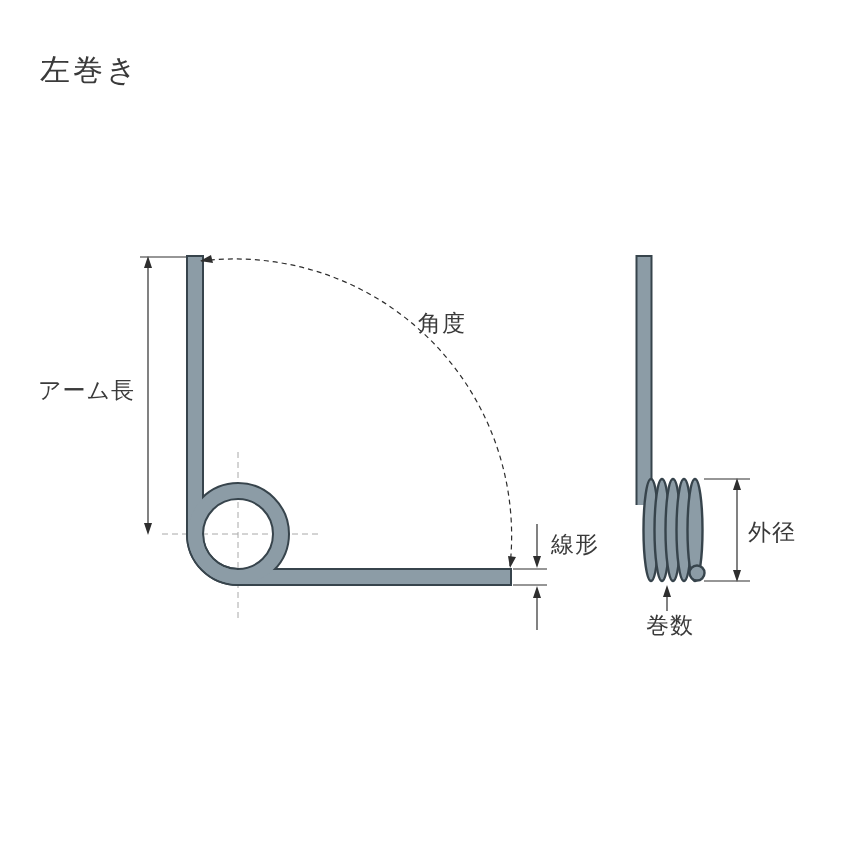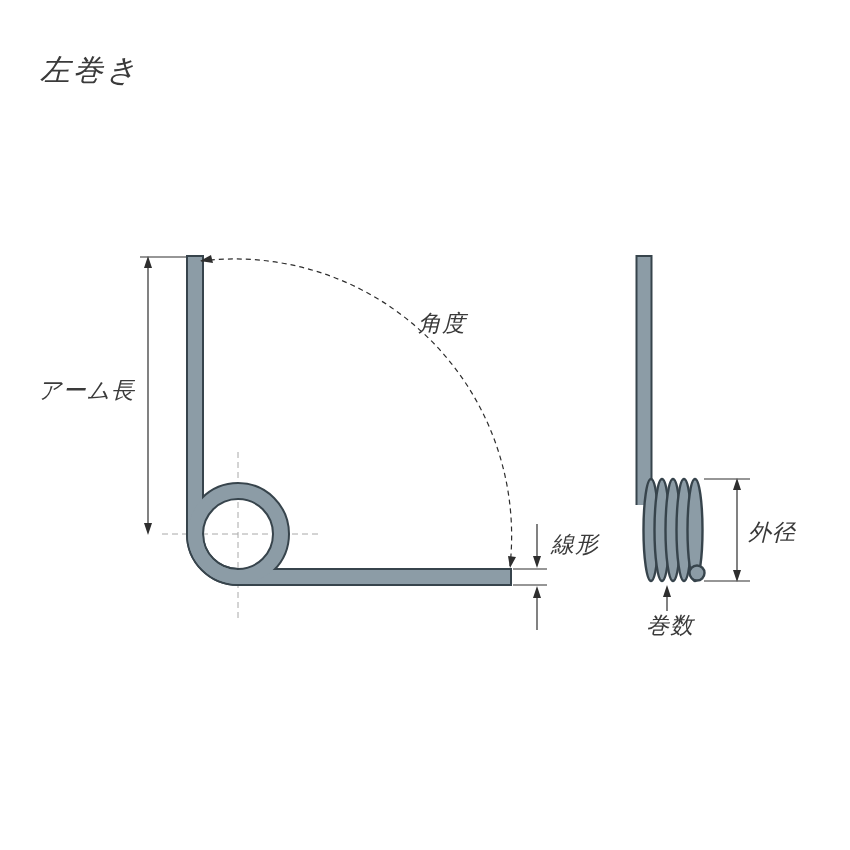--- a/index.html
+++ b/index.html
@@ -1,17 +1,17 @@
 <!DOCTYPE html>
 <html style="--background: #ffffff; --spring-fill: #8c9ca6; --spring-outline: #37444c; --dimension-line: #2e2e2e; --centerline: #a8a8a8; --text: #3a3a3a;"><head>
 <meta charset="utf-8">
 <style>
   html,body{margin:0;padding:0;background:#fff;}
   .stage{position:relative;width:850px;height:850px;background:var(--background,#fff);overflow:hidden;
-         font-family:"DejaVu Sans","Liberation Sans",sans-serif;font-style:italic;}
+         font-family:"DejaVu Sans","Liberation Sans",sans-serif;}
   svg{position:absolute;inset:0;}
   .title-text{font-size:30px;letter-spacing:3px;fill:var(--text,#3a3a3a);}
   .label{font-size:23px;letter-spacing:1px;fill:var(--text,#3a3a3a);}
   .wire-outline{fill:none;stroke:var(--spring-outline,#37444c);stroke-width:18;stroke-linecap:butt;}
   .wire-fill{fill:none;stroke:var(--spring-fill,#8c9ca6);stroke-width:14;stroke-linecap:butt;}
   .wire-outline-thin{fill:none;stroke:var(--spring-outline,#37444c);stroke-width:17;}
   .wire-fill-thin{fill:none;stroke:var(--spring-fill,#8c9ca6);stroke-width:13;}
   .coil-turn{fill:var(--spring-fill,#8c9ca6);stroke:var(--spring-outline,#37444c);stroke-width:2.4;}
   .dim{stroke:var(--dimension-line,#2e2e2e);stroke-width:1.2;fill:none;}
   .dim-fill{fill:var(--dimension-line,#2e2e2e);stroke:none;}

